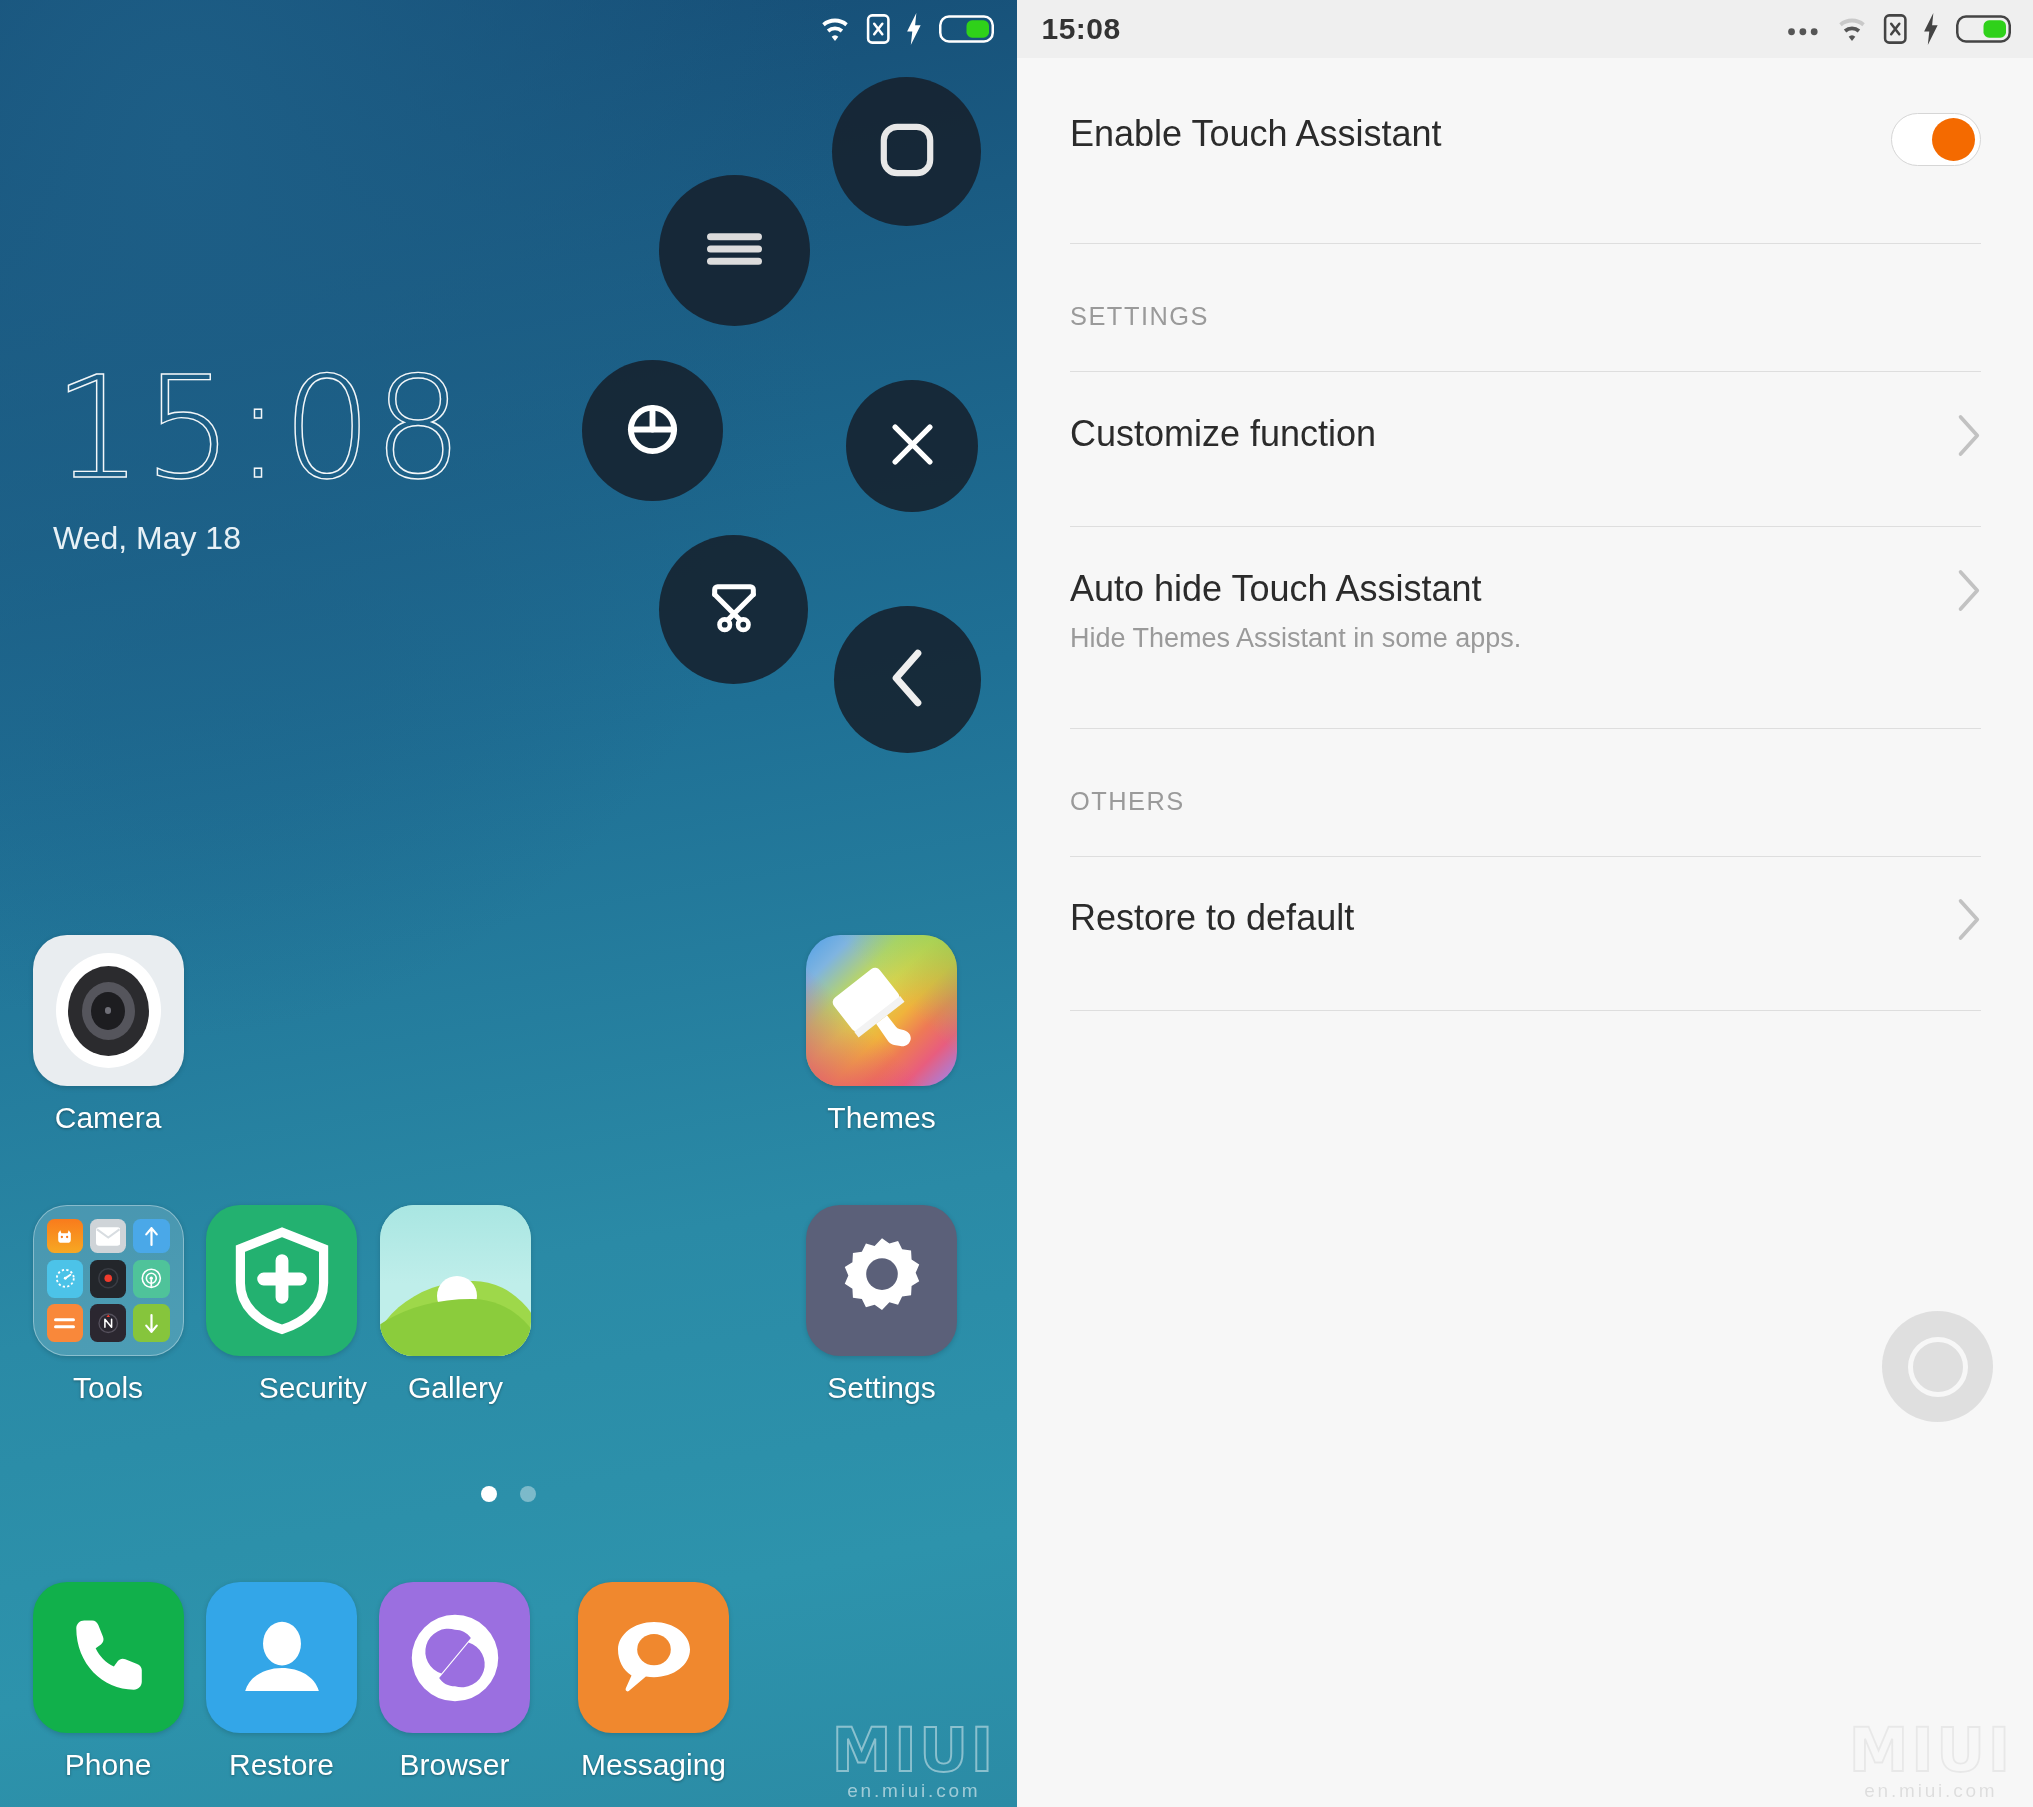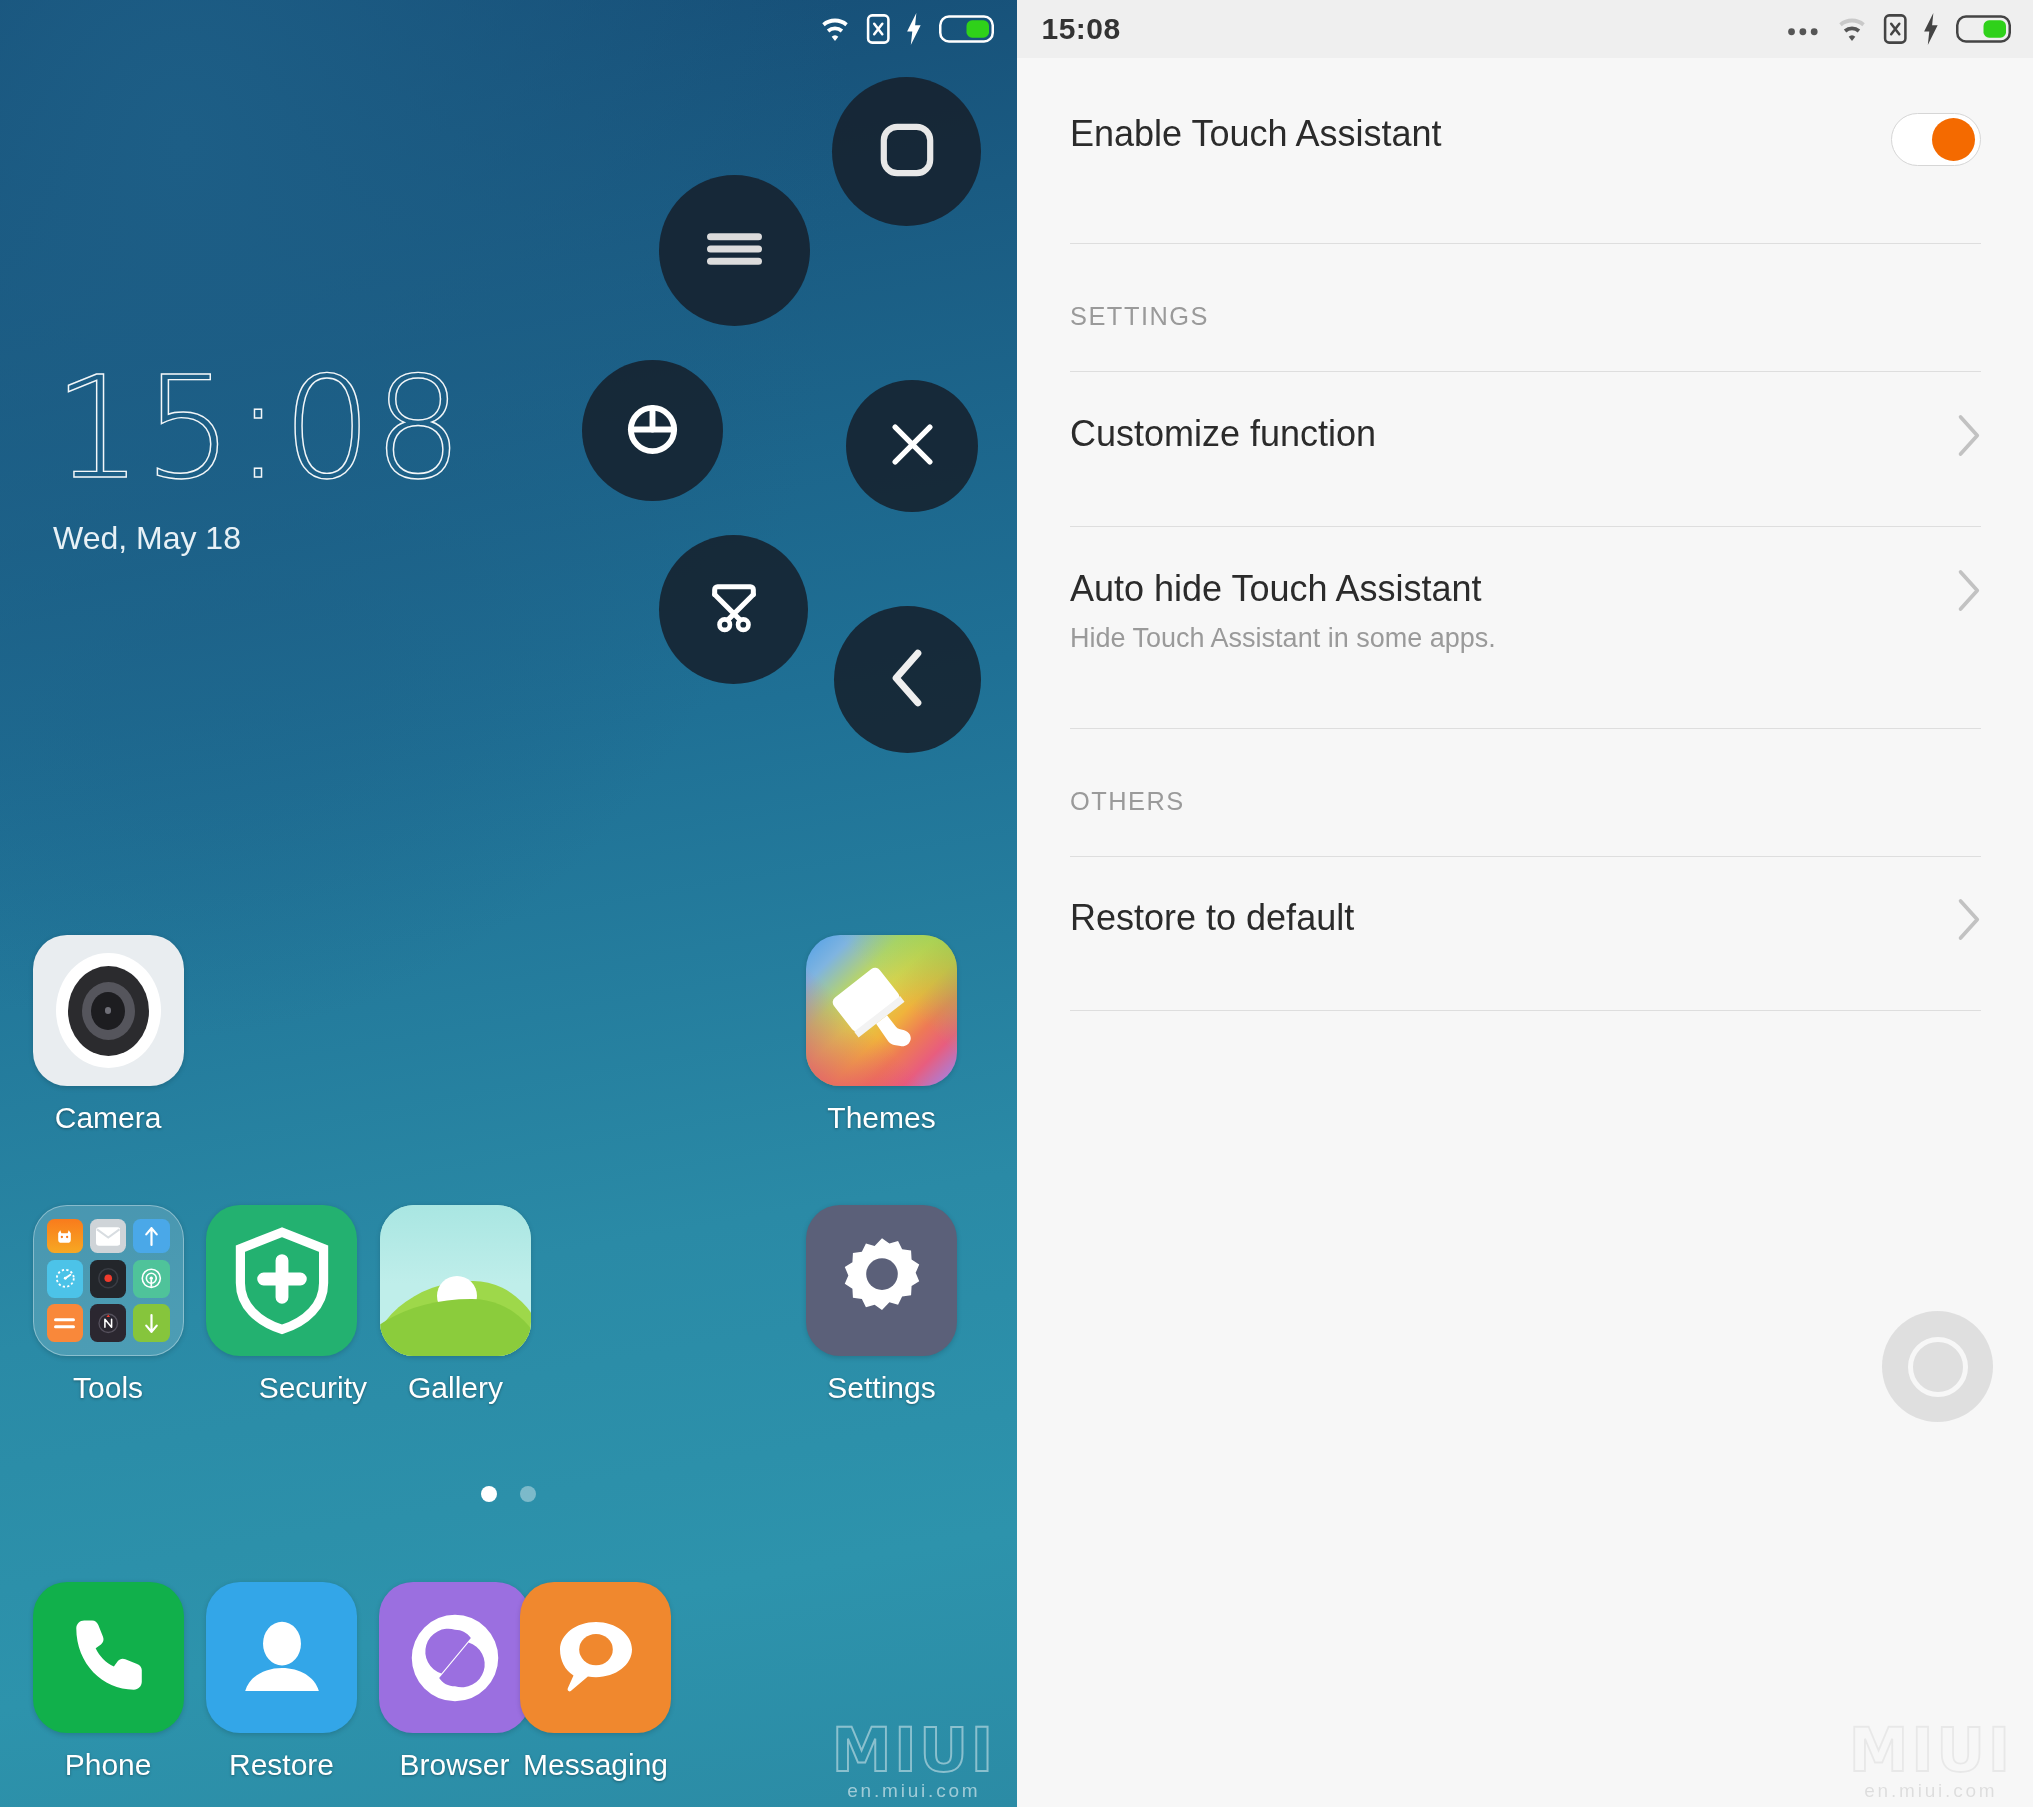--- a/index.html
+++ b/index.html
@@ -368,21 +368,21 @@
     <div class="app" style="left:369px; top:1582px;">
       <div class="app-icon ic-browser">
         <svg width="98" height="98" viewBox="0 0 34 34">
           <path d="M17 2a15 15 0 1 0 0 30 15 15 0 0 0 0-30zm0 5.2c2.3 0 4.3 1.1 5.5 2.9L12.3 22.4A6.8 6.8 0 0 1 17 7.2zm0 19.6c-2.3 0-4.3-1.1-5.5-2.9l10.2-12.3A6.8 6.8 0 0 1 17 26.8z" fill="#fff"></path>
           <path d="M17 2a15 15 0 0 0-14.8 12.6C4.4 8.9 10 5 17 5z" fill="#fff" opacity="0"></path>
         </svg>
       </div>
       <div class="app-label">Browser</div>
     </div>
 
-    <div class="app" style="left:510px; top:1582px;">
+    <div class="app" style="left:568px; top:1582px;">
       <div class="app-icon ic-messaging">
         <svg width="96" height="96" viewBox="0 0 32 32">
           <path d="M16 4c6.6 0 12 4.1 12 9.2 0 5.1-5.4 9.2-12 9.2-.9 0-1.8-.1-2.7-.2L7.6 27c-.6.4-1.3-.2-1-.9l1.9-4.3C5.7 20.1 4 17 4 13.2 4 8.1 9.4 4 16 4z" fill="#fff"></path>
           <ellipse cx="16" cy="13.2" rx="5.6" ry="5.2" fill="#f0882e"></ellipse>
         </svg>
       </div>
       <div class="app-label">Messaging</div>
     </div>
 
     <div class="wm wm-left">
@@ -459,21 +459,21 @@
           </svg>
       </span>
     </div>
     <div style="height:41px"></div>
     <div class="row-line"></div>
 
     <div style="height:41px"></div>
     <div class="row" style="min-height:119px">
       <div class="row-main">
         <div class="row-title">Auto hide Touch Assistant</div>
-        <div class="row-sub">Hide Touch Assistant in some apps.</div>
+        <div class="row-sub">Hide Themes Assistant in some apps.</div>
       </div>
       <span class="chev">
         <svg width="26" height="45" viewBox="0 0 14 24">
             <path d="M3 2l9 10-9 10" fill="none" stroke="#c2c2c2" stroke-width="2" stroke-linecap="round" stroke-linejoin="round"></path>
           </svg>
       </span>
     </div>
     <div style="height:41px"></div>
     <div class="row-line"></div>
 

